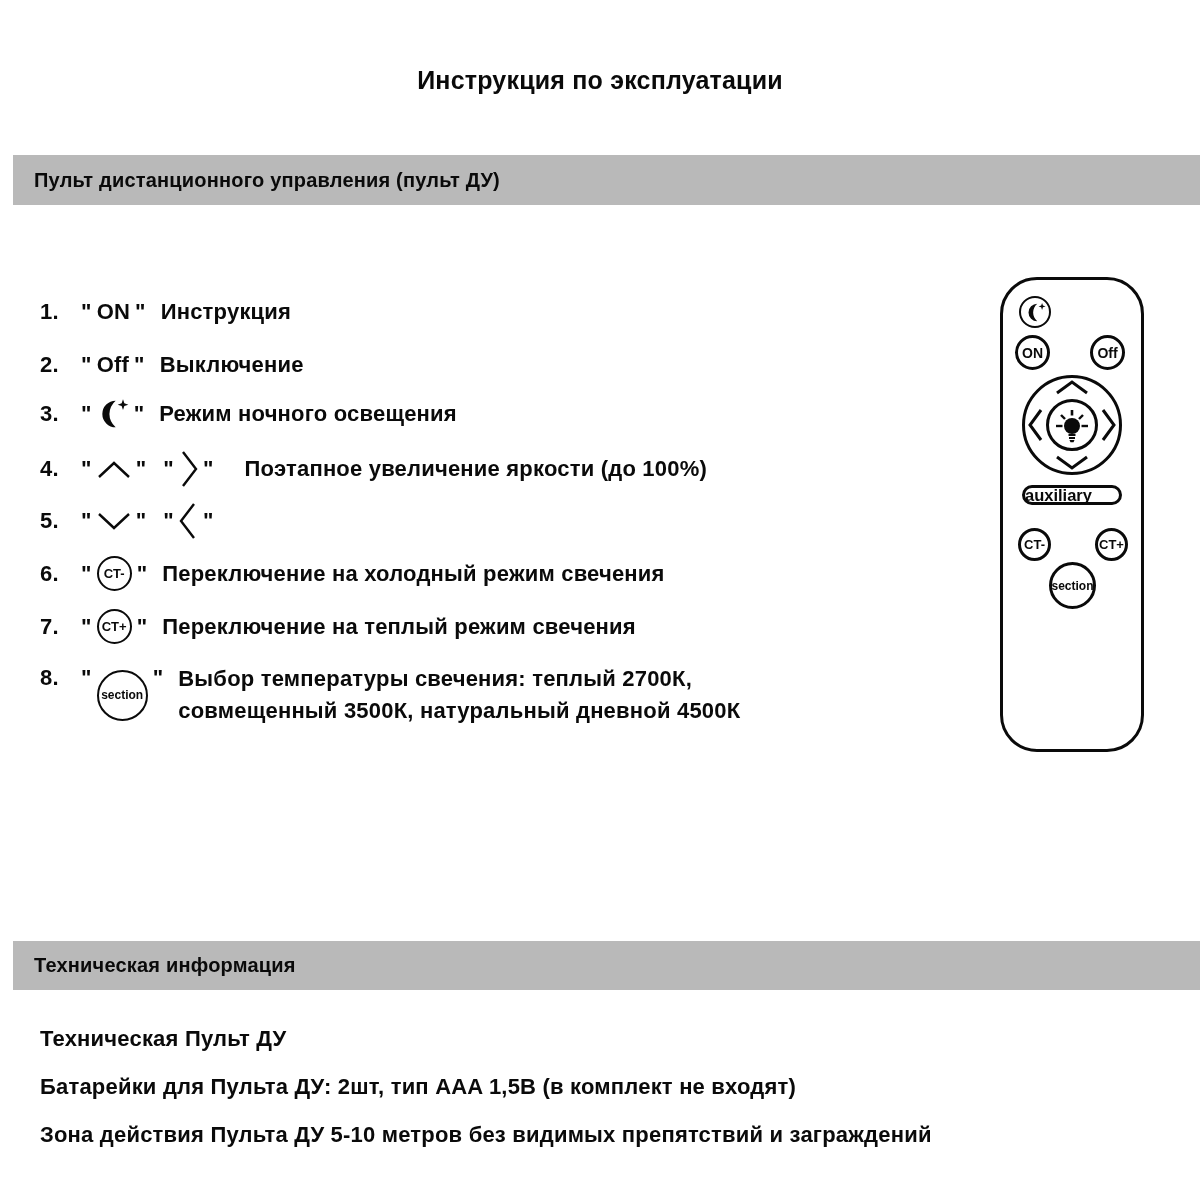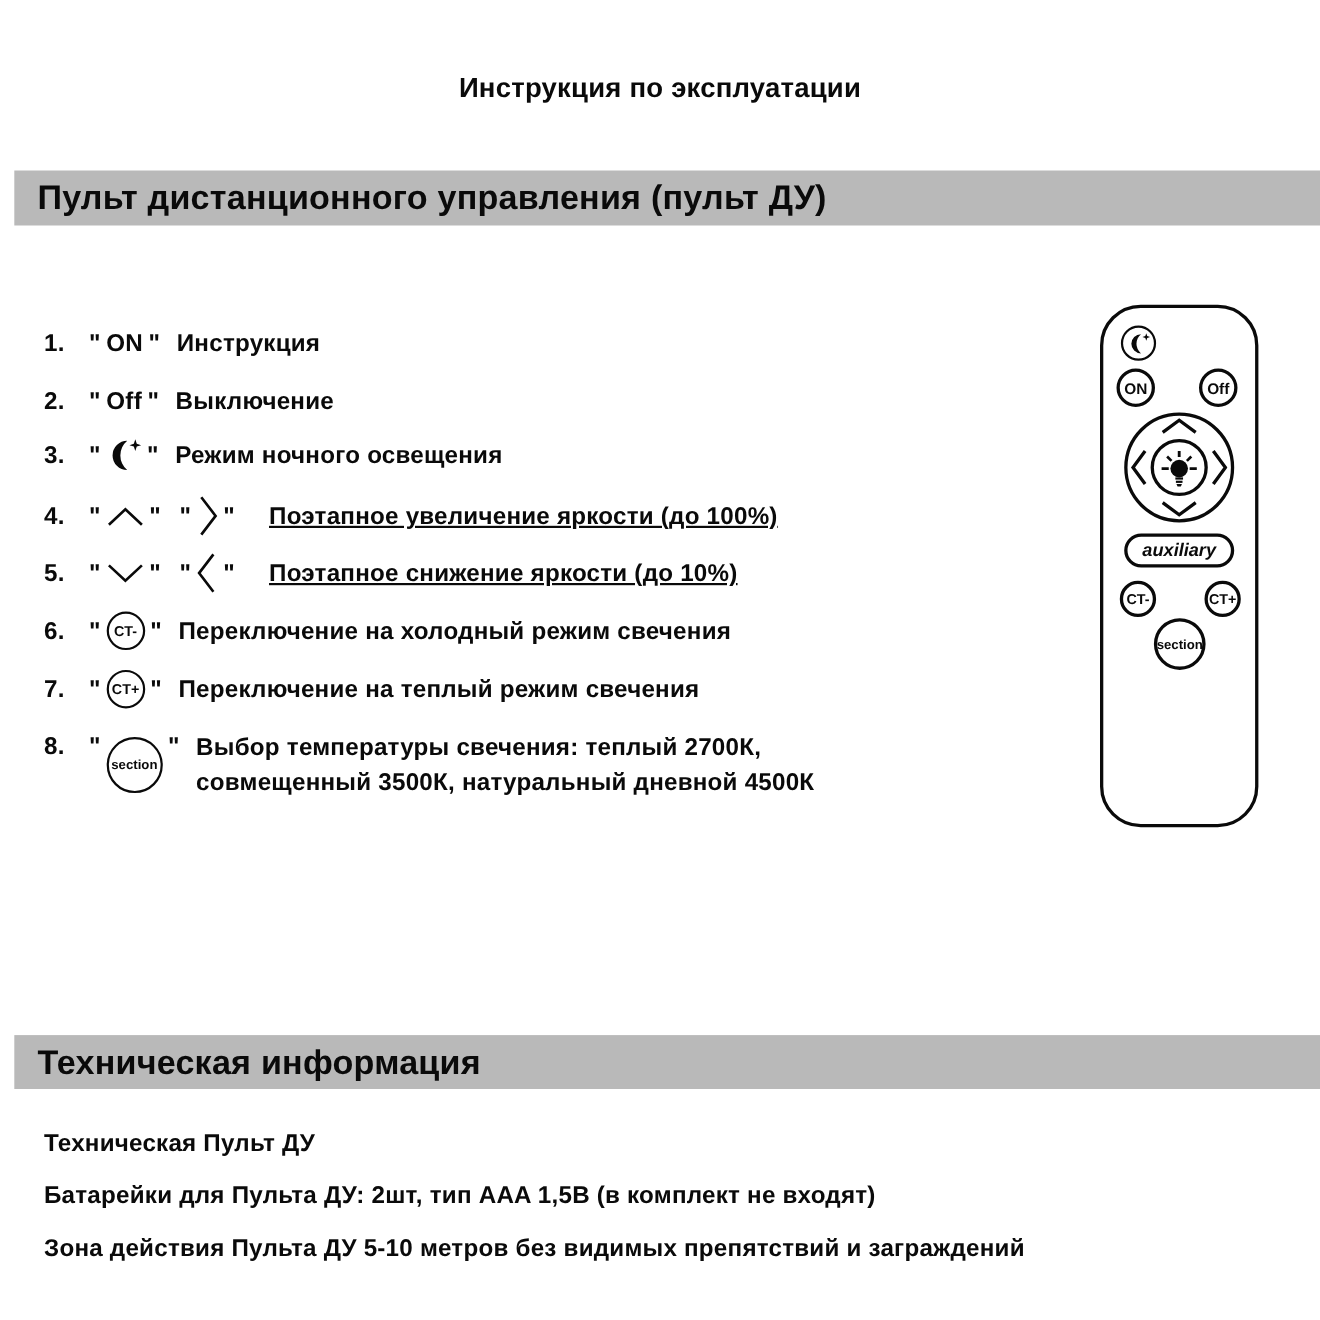--- a/index.html
+++ b/index.html
@@ -12,36 +12,36 @@
 
   
   .page-title {
     position:absolute; top:66px; left:0; width:100%;
     text-align:center; font-size:25px; letter-spacing:0.2px;
   }
   .banner {
     position:absolute; left:13px; right:0; height:50px;
     background:#b9b9b9; display:flex; align-items:center;
     padding-left:21px; box-sizing:border-box;
-    font-size:31px; letter-spacing:0.2px;
+    font-size:20px; letter-spacing:0.2px;
   }
   #banner-remote { top:155px; }
   #banner-tech   { top:941px; height:49px; }
 
   
   .item {
     position:absolute; left:40px;
     display:flex; align-items:center;
     font-size:22px; white-space:nowrap; letter-spacing:0.2px;
   }
   .item .num { width:36px; flex:0 0 auto; }
   .q { margin:0 5px; }
   .grp-gap { margin-left:12px; }
   .desc { margin-left:10px; }
-  .desc-far { margin-left:26px;text-decoration:underline; }
+  .desc-far { margin-left:26px; }
   .badge {
     display:inline-flex; align-items:center; justify-content:center;
     border:2.5px solid #0a0a0a; border-radius:50%;
     background:#fff; flex:0 0 auto;
   }
   .badge.ct { width:31px; height:31px; font-size:13px; letter-spacing:0; }
   .badge.section-badge { width:47px; height:47px; font-size:12px; letter-spacing:0; }
   .top-align { align-self:flex-start; line-height:30px; }
   .desc-block { margin-left:10px; line-height:32px; white-space:nowrap; }
   .glyph { display:inline-block; vertical-align:middle; }
@@ -56,23 +56,23 @@
   .rbtn {
     display:flex; align-items:center; justify-content:center;
     border:3px solid #0a0a0a; border-radius:50%; background:#fff;
   }
   .r-moon   { left:16px; top:16px; width:32px; height:32px; border-width:2.5px; }
   .r-on     { left:12px; top:55px; width:35px; height:35px; font-size:14px; }
   .r-off    { left:87px; top:55px; width:35px; height:35px; font-size:14px; }
   .r-nav-outer { left:19px; top:95px;  width:100px; height:100px; border:3px solid #0a0a0a; border-radius:50%; background:#fff; }
   .r-nav-inner { left:43px; top:119px; width:52px;  height:52px;  border:3px solid #0a0a0a; border-radius:50%; background:#fff; }
   .r-aux {
-    left:19px; top:205px; width:100px; height:31px;
+    left:19px; top:205px; width:100px; height:20px;
     border:3px solid #0a0a0a; border-radius:17px; background:#fff;
-    display:flex; align-items:center; justify-content:center; font-size:16.5px;font-style:italic;
+    display:flex; align-items:center; font-size:16.5px;
   }
   .r-ctm { left:15px; top:248px; width:33px; height:33px; font-size:13px; }
   .r-ctp { left:92px; top:248px; width:33px; height:33px; font-size:13px; }
   .r-section { left:46px; top:282px; width:47px; height:47px; font-size:12px; }
 </style>
 </head>
 <body>
 
 <svg width="0" height="0" style="position:absolute">
   <defs>
@@ -146,21 +146,20 @@
   <span class="q">"</span>
   <svg class="glyph" width="34" height="19" viewBox="0 0 34 19">
     <polyline points="2,2 17,16 32,2" fill="none" stroke="#0a0a0a" stroke-width="2.4"></polyline>
     </svg>
   <span class="q">"</span>
   <span class="q grp-gap">"</span>
   <svg class="glyph" width="19" height="38" viewBox="0 0 19 38">
     <polyline points="15,2 2,19 15,36" fill="none" stroke="#0a0a0a" stroke-width="2.4"></polyline>
     </svg>
   <span class="q">"</span>
-  <span class="desc desc-far">Поэтапное снижение яркости (до 10%)</span>
 </div>
 
 <div class="item" style="top:556px">
   <span class="num">6.</span>
   <span class="q">"</span>
   <span class="badge ct">
     <span>CT-</span>
     </span>
   <span class="q">"</span>
   <span class="desc">Переключение на холодный режим свечения</span>

